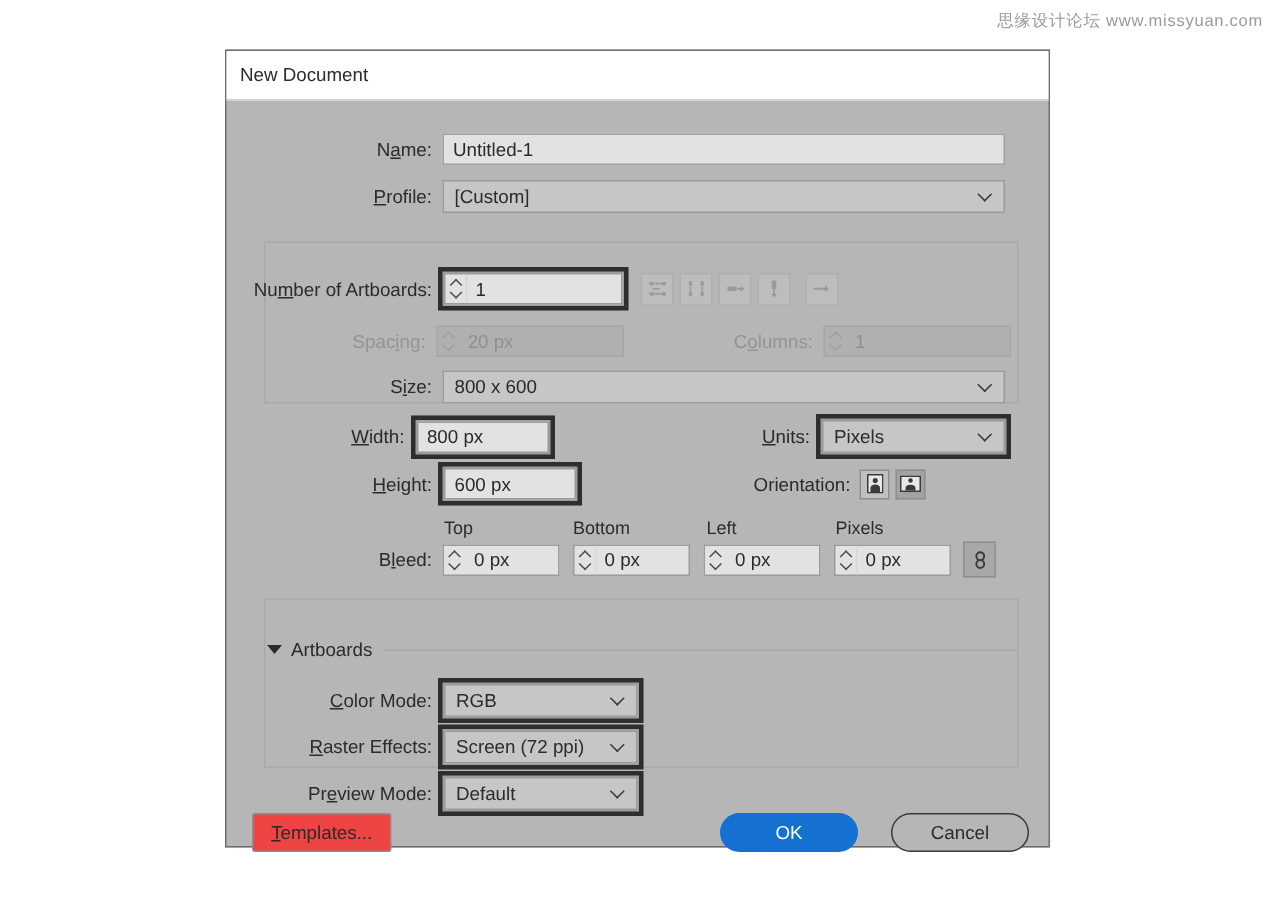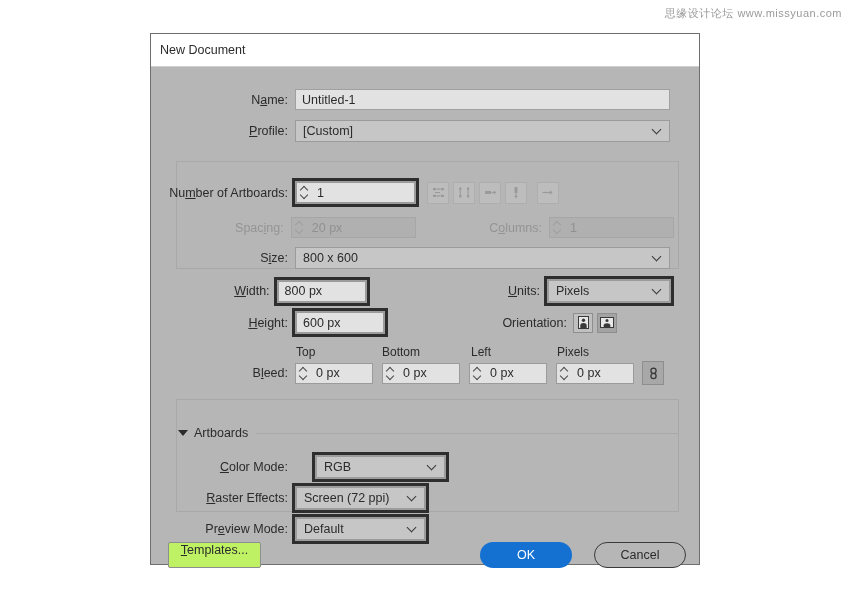--- a/index.html
+++ b/index.html
@@ -167,23 +167,23 @@
     border-top:6px solid #2b2b2b;
     margin-right:6px;
   }
   #adv-lbl{font-size:12.5px;color:#2b2b2b;white-space:nowrap;}
   #adv-line{flex:1;height:1px;background:#a8a8a8;margin-left:8px;}
 
   
   #btn-templates{
     position:absolute;left:17px;top:475px;
     width:93px;height:26px;
-    background:#bef264;border:1px solid #8e8e8e;
-    box-sizing:border-box;
-    display:flex;justify-content:center;
+    background:#ef4444;border:1px solid #8e8e8e;
+    box-sizing:border-box;
+    display:flex;align-items:center;justify-content:center;
     font-size:12.5px;color:#2b2b2b;
     border-radius:2px;
   }
   #btn-ok{
     position:absolute;left:329px;top:475px;
     width:92px;height:26px;
     background:#1470d1;border-radius:13px;
     display:flex;align-items:center;justify-content:center;
     font-size:12.5px;color:#ffffff;
   }
@@ -379,21 +379,21 @@
           </svg>
       </div>
     </div>
 
     <div id="adv-row">
       <span id="adv-tri"></span>
       <span id="adv-lbl">Artboards</span>
       <span id="adv-line"></span>
     </div>
 
-    <div class="row" style="left:0;top:385px;width:523px;gap:20px;">
+    <div class="row" style="left:0;top:385px;width:523px;">
       <div class="lbl" style="width:137px;"><span></span><span class="u">C</span><span>olor Mode:</span></div>
       <div class="focus" style="margin-left:4px;">
         <div class="combo" style="width:129px;">
           <span>RGB</span>
           <span class="caret"></span>
         </div>
       </div>
     </div>
 
     <div class="row" style="left:0;top:416px;width:523px;">

